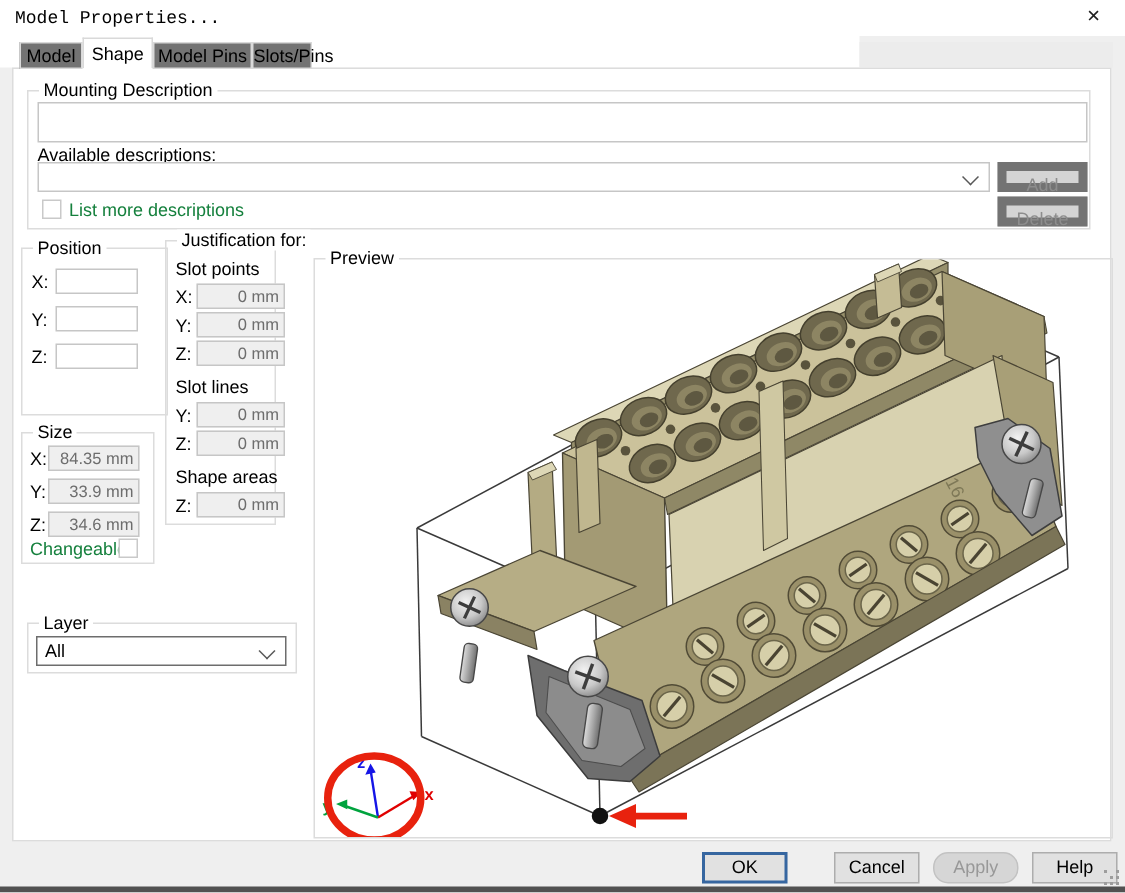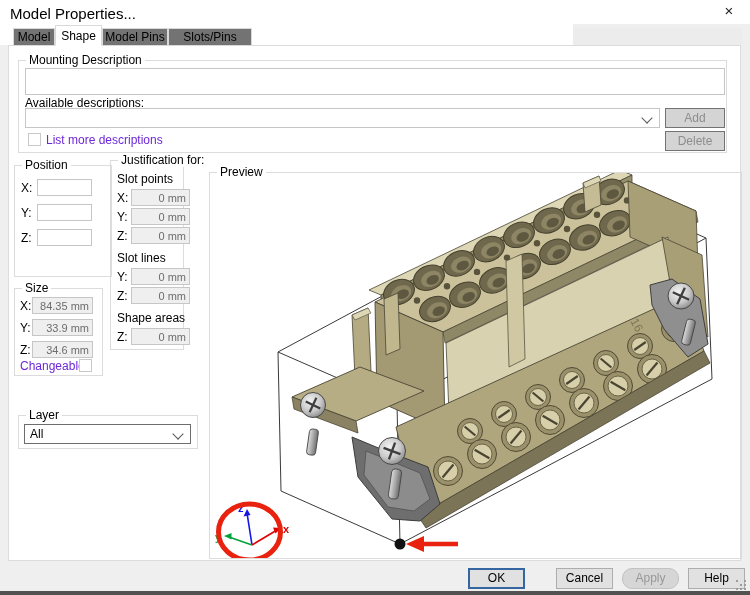--- a/index.html
+++ b/index.html
@@ -1,41 +1,41 @@
 <!DOCTYPE html>
 <html><head>
 <meta charset="utf-8">
 <style>
   html,body{margin:0;padding:0;}
   body{width:750px;height:595px;position:relative;overflow:hidden;background:#efefef;
        font-family:"Liberation Sans","DejaVu Sans",sans-serif;color:#000;}
   .abs{position:absolute;}
   .titlebar{left:0;top:0;width:750px;height:24px;background:#fff;}
-  .title{left:10px;top:5px;font-size:15px;}
+  .title{left:10px;top:5px;font-size:12px;font-family:Liberation Mono, monospace;}
   .close{left:714px;top:0;width:30px;height:22px;text-align:center;line-height:22px;font-size:15px;color:#222;cursor:default;}
   .tabstrip-bg{left:0;top:24px;width:573px;height:21px;background:#fff;}
   .tabpage{left:8px;top:45px;width:733px;height:516px;background:#fff;border:1px solid #dcdcdc;box-sizing:border-box;}
   .tab{position:absolute;top:28px;height:18px;background:#737373;border:1px solid #d9d9d9;box-sizing:border-box;
        font-size:12px;text-align:center;line-height:16px;z-index:3;}
   .tab.active{top:25px;height:21px;background:#fff;border-bottom:1px solid #fff;z-index:4;line-height:20px;}
   .grp{position:absolute;border:1px solid #dcdcdc;box-sizing:border-box;background:transparent;z-index:5;}
   .glabel{position:absolute;top:-8px;left:7px;background:#fff;padding:0 3px;font-size:12px;line-height:14px;white-space:nowrap;}
   .lbl{position:absolute;font-size:12px;white-space:nowrap;z-index:6;}
-  .lbl.dis{color:#6d28d9;}
+  .lbl.dis{color:#15803d;}
   .fld{position:absolute;box-sizing:border-box;border:1px solid #c6c6c6;background:#fff;
        font-family:"Liberation Sans","DejaVu Sans",sans-serif;font-size:11px;padding:0 3px;z-index:6;}
   .fld.ro{background:#efefef;color:#6d6d6d;text-align:right;}
   .descbox{position:absolute;box-sizing:border-box;border:1px solid #c6c6c6;background:#fff;z-index:6;}
   .combo{position:absolute;box-sizing:border-box;border:1px solid #c6c6c6;background:#fff;z-index:6;font-size:12px;}
   .combo.focus{border-color:#6d6d6d;}
   .combo .val{position:absolute;left:5px;top:2px;}
   .combo .chev{position:absolute;right:8px;top:5px;width:7px;height:7px;border-right:1.5px solid #585858;border-bottom:1.5px solid #585858;transform:rotate(45deg);}
   .cb{position:absolute;width:13px;height:13px;box-sizing:border-box;border:1px solid #ababab;background:#fff;z-index:6;}
   .cb.dis{border-color:#c9c9c9;}
-  .pushbtn{position:absolute;box-sizing:border-box;width:60px;height:20px;background:#d4d4d4;border:1px solid #737373;
+  .pushbtn{position:absolute;box-sizing:border-box;width:60px;height:20px;background:#d4d4d4;border:6px solid #737373;
        color:#8d8d8d;font-size:12px;text-align:center;line-height:18px;z-index:6;}
   .btn{position:absolute;box-sizing:border-box;width:57px;height:21px;background:#e1e1e1;border:1px solid #adadad;
        font-size:12px;text-align:center;line-height:19px;z-index:6;}
   .btn.default{border:2px solid #3666a0;line-height:17px;}
   .btn.disabled{background:#d6d6d6;border-color:#c2c2c2;color:#989898;}
   .graypatch{left:573px;top:28px;width:169px;height:17px;background:#ececec;}
   .bottomedge{left:0;top:591px;width:750px;height:4px;background:#515151;z-index:9;}
   .grip{left:736px;top:580px;width:12px;height:12px;z-index:9;}
   .grip::after{content:"";position:absolute;left:0;top:0;width:2px;height:2px;background:#9d9d9d;
        box-shadow:8px 0 #9d9d9d,4px 4px #9d9d9d,8px 4px #9d9d9d,0 8px #9d9d9d,4px 8px #9d9d9d,8px 8px #9d9d9d;}
@@ -50,21 +50,21 @@
 <div class="abs close">×</div>
 
 <div class="abs tabstrip-bg"></div>
 <div class="abs graypatch"></div>
 
 <div class="abs tabpage"></div>
 
 <div class="tab" style="left:13px;width:42px;">Model</div>
 <div class="tab active" style="left:55px;width:47px;">Shape</div>
 <div class="tab" style="left:102px;width:66px;">Model Pins</div>
-<div class="tab" style="left:168px;width:84px;">Slots/Pins</div>
+<div class="tab" style="left:168px;width:40px;">Slots/Pins</div>
 
 <div class="grp" style="left:18px;top:60px;width:709px;height:93px;">
   <span class="glabel">Mounting Description</span>
 </div>
 <div class="descbox" style="left:25px;top:68px;width:700px;height:27px;"></div>
 <div class="lbl" style="left:25px;top:96px;">Available descriptions:</div>
 <div class="combo" style="left:25px;top:108px;width:635px;height:20px;">
   <span class="val"></span>
   <span class="chev"></span>
 </div>

